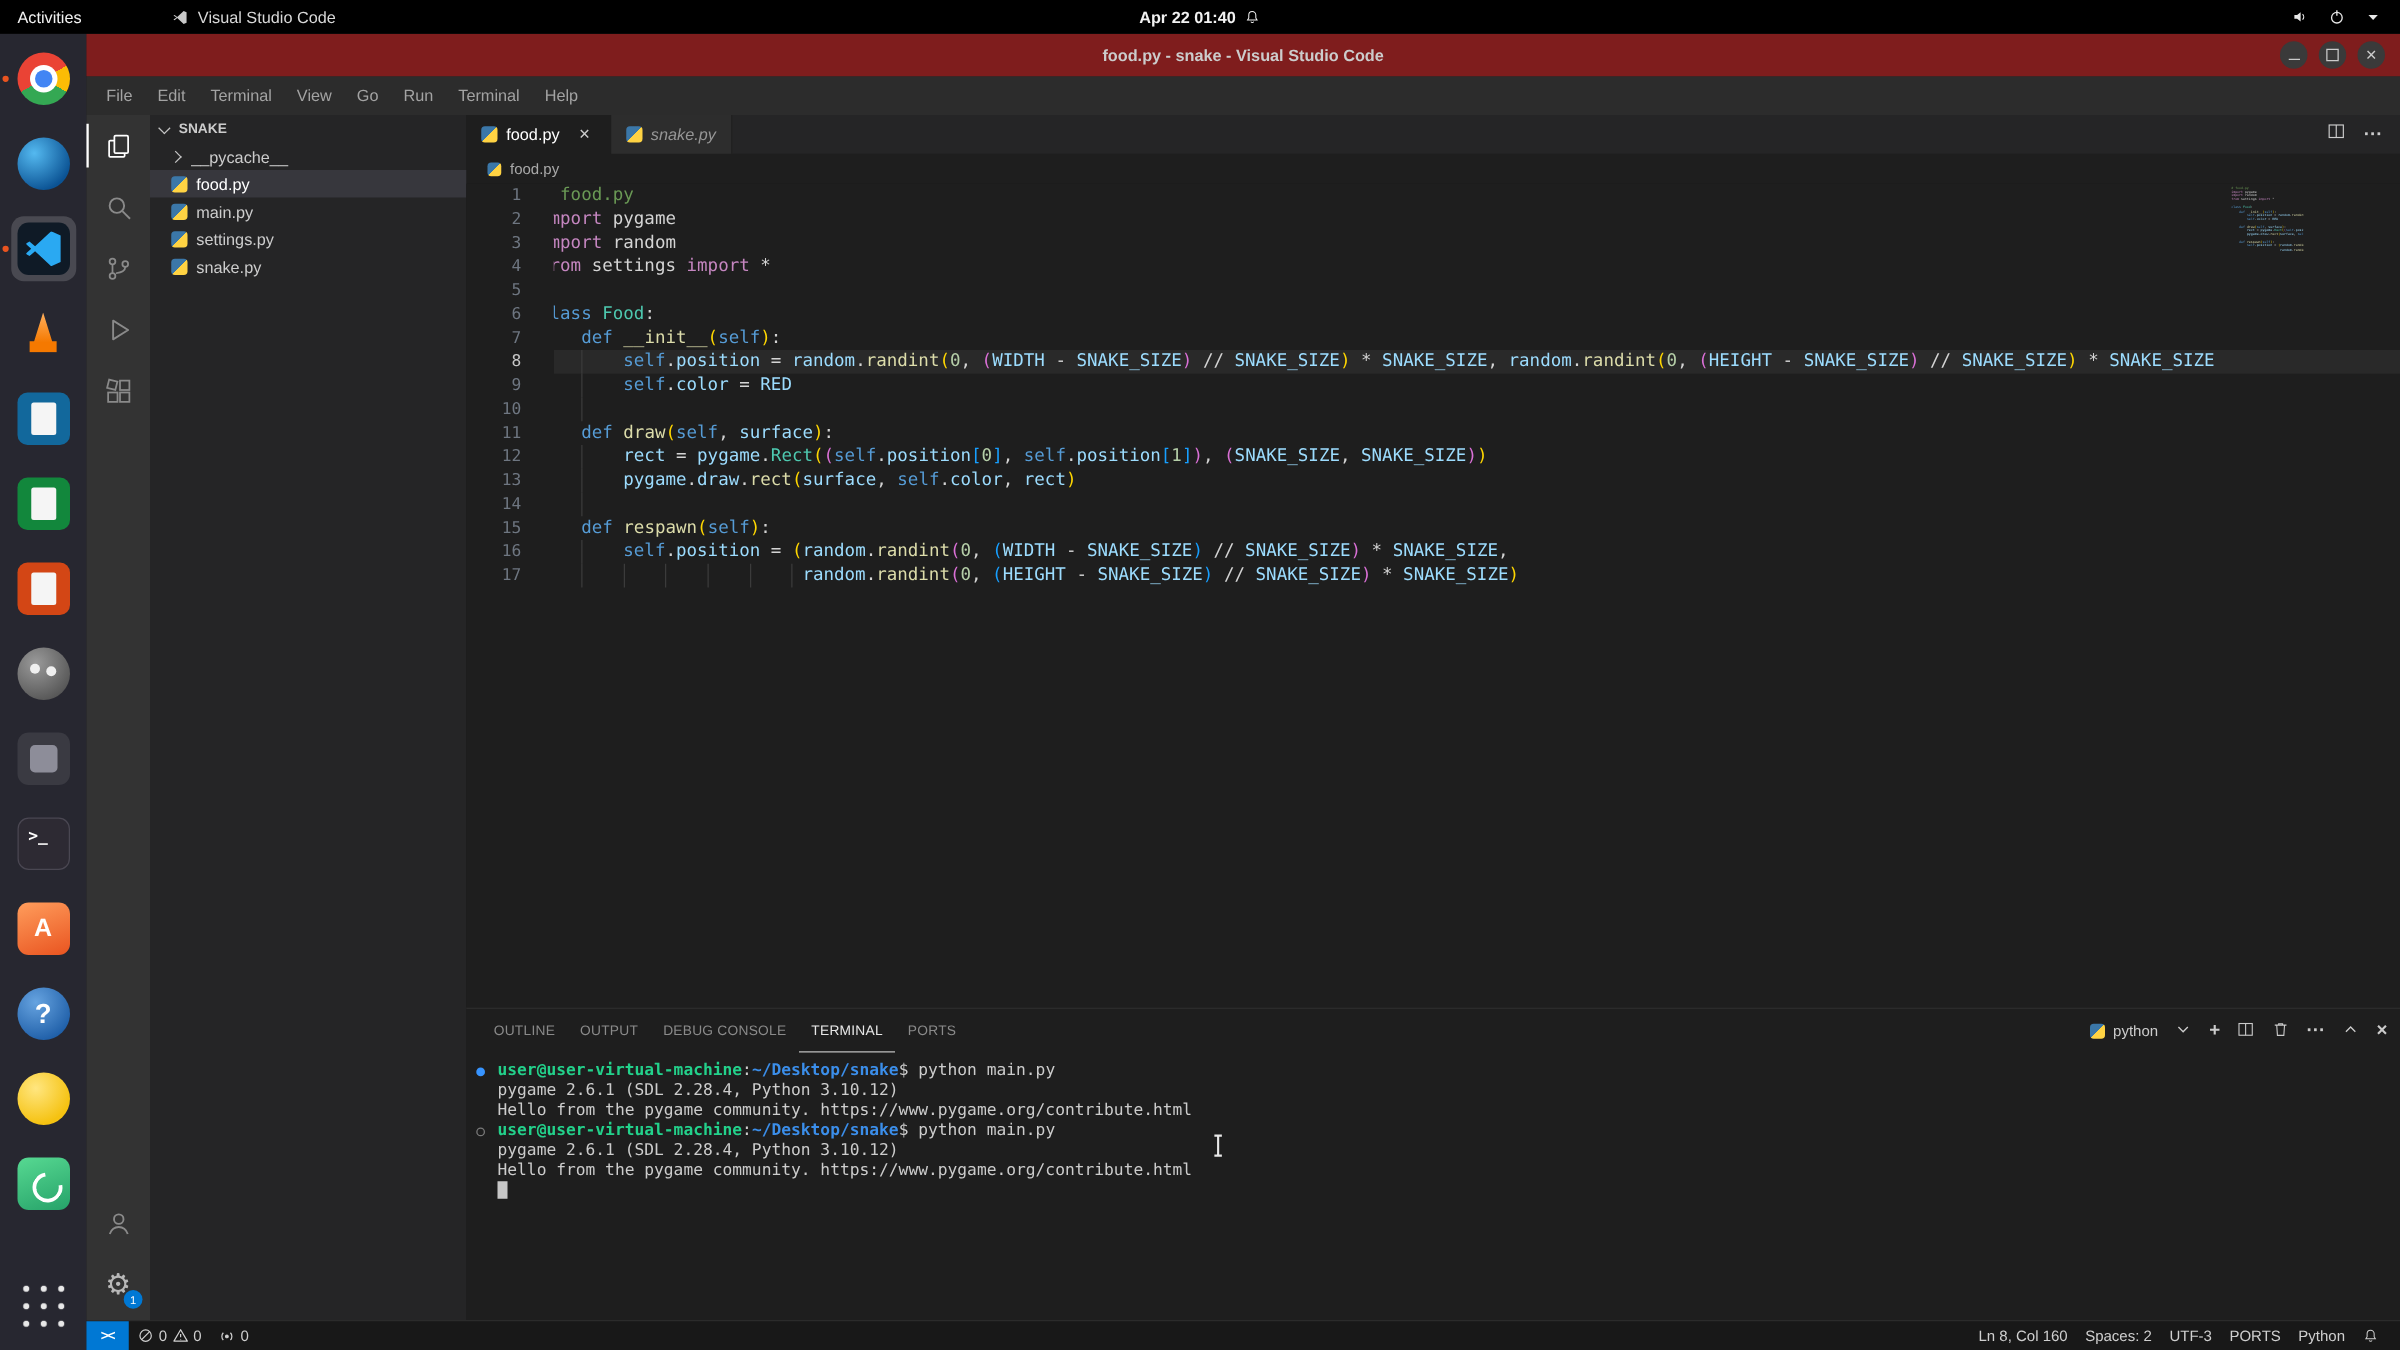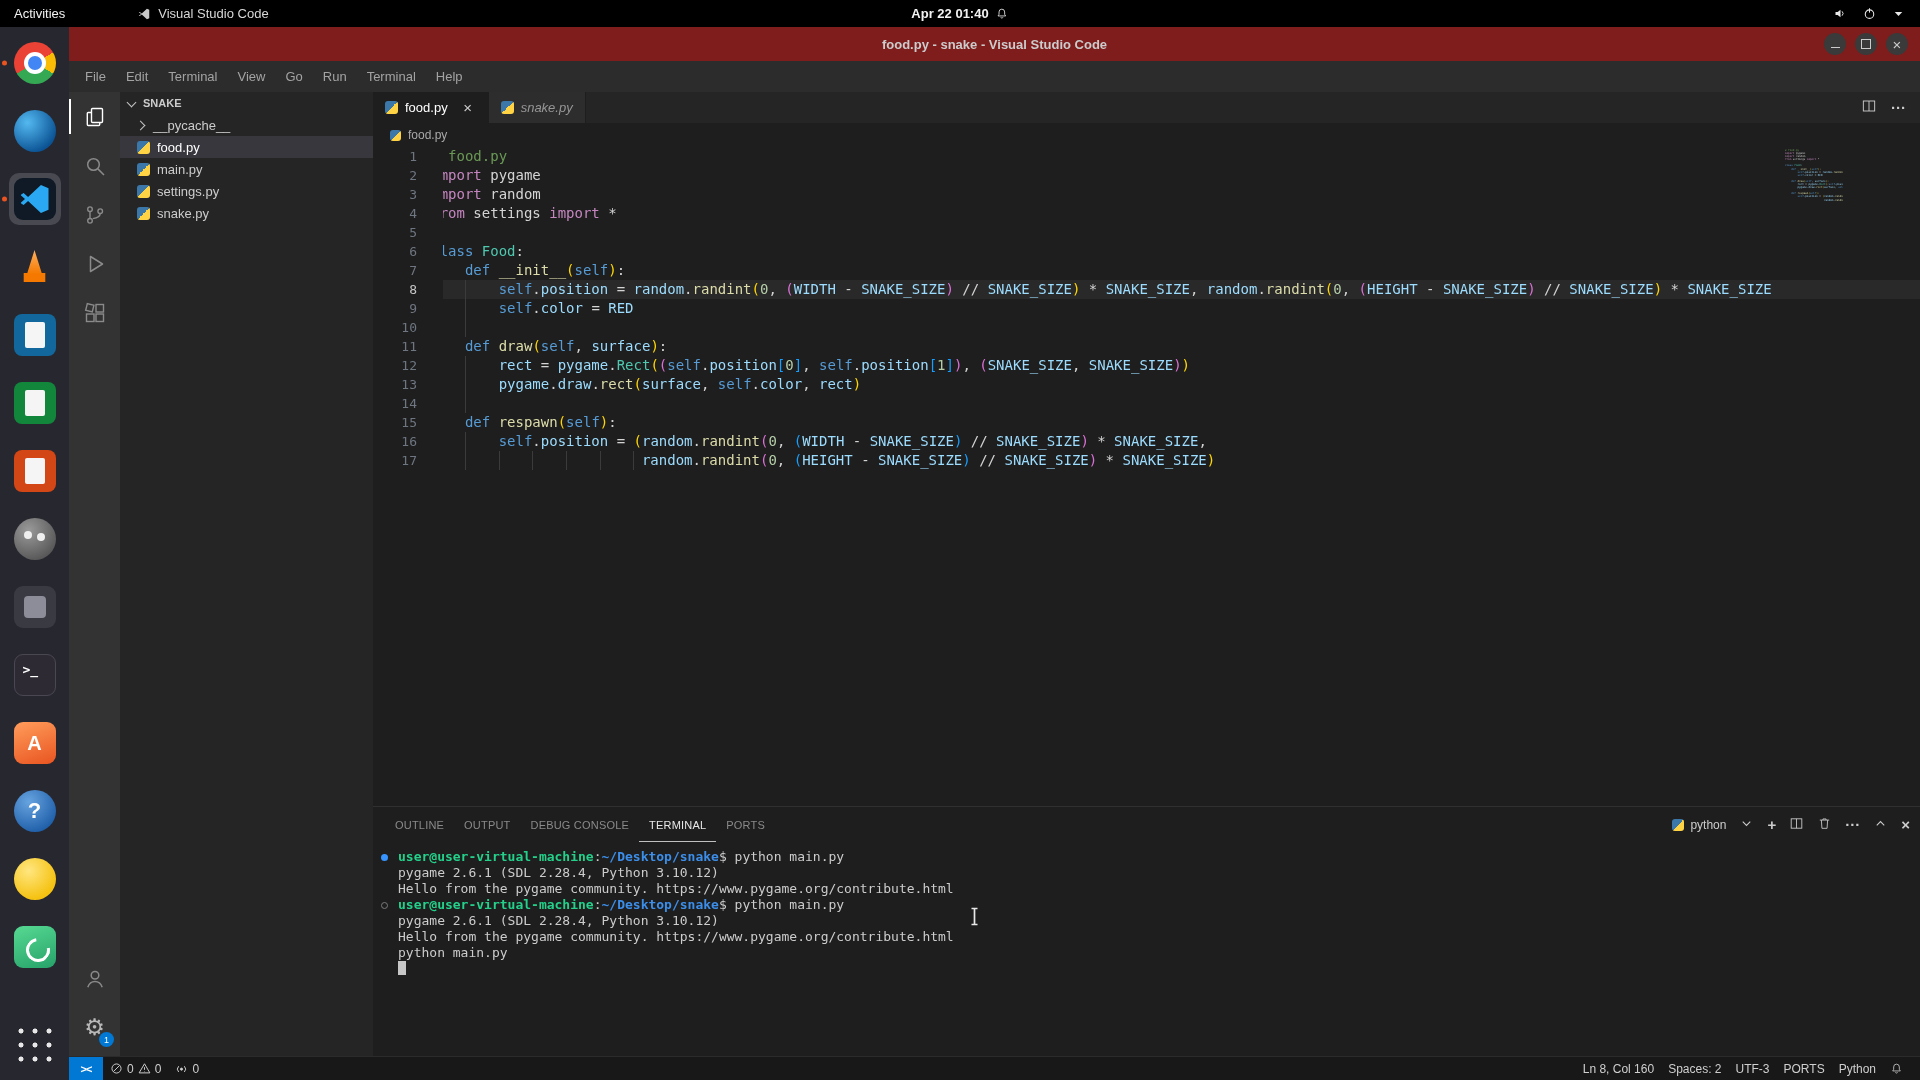--- a/index.html
+++ b/index.html
@@ -506,21 +506,20 @@
               <span class="pctl"><span class="glyph">×</span></span>
             </div>
         </div>
         <div id="terminal">
             <div class="tline"><span class="tmark filled"></span><span style="color: rgb(35, 209, 139); font-weight: bold;">user@user-virtual-machine</span><span style="color: rgb(204, 204, 204);">:</span><span style="color: rgb(59, 142, 234); font-weight: bold;">~/Desktop/snake</span><span style="color: rgb(204, 204, 204);">$ python main.py</span></div>
             <div class="tline"><span style="color: rgb(204, 204, 204);">pygame 2.6.1 (SDL 2.28.4, Python 3.10.12)</span></div>
             <div class="tline"><span style="color: rgb(204, 204, 204);">Hello from the pygame community. https://www.pygame.org/contribute.html</span></div>
             <div class="tline"><span class="tmark hollow"></span><span style="color: rgb(35, 209, 139); font-weight: bold;">user@user-virtual-machine</span><span style="color: rgb(204, 204, 204);">:</span><span style="color: rgb(59, 142, 234); font-weight: bold;">~/Desktop/snake</span><span style="color: rgb(204, 204, 204);">$ python main.py</span></div>
             <div class="tline"><span style="color: rgb(204, 204, 204);">pygame 2.6.1 (SDL 2.28.4, Python 3.10.12)</span></div>
             <div class="tline"><span style="color: rgb(204, 204, 204);">Hello from the pygame community. https://www.pygame.org/contribute.html</span></div>
-            <div class="tline"><span style="color: rgb(204, 204, 204);">python main.py</span></div>
             <div class="tline"><span class="tcursor"></span></div>
           </div>
       </div>
     </div>
   </div>
 
   <div id="statusbar">
     <div class="sb-left" id="statusLeft">
         <div class="remote">&gt;&lt;</div>
         <div class="status-item">

